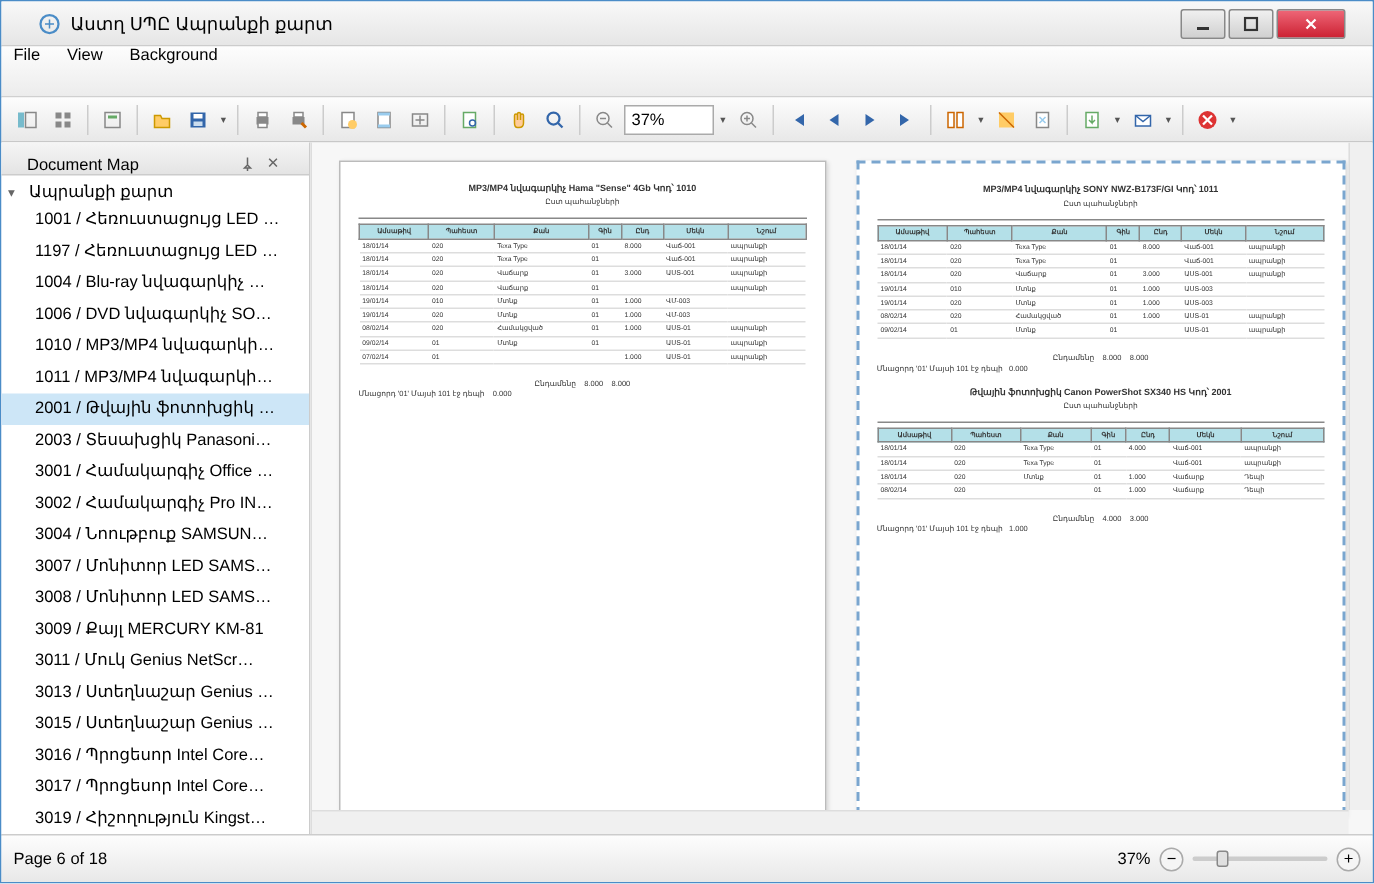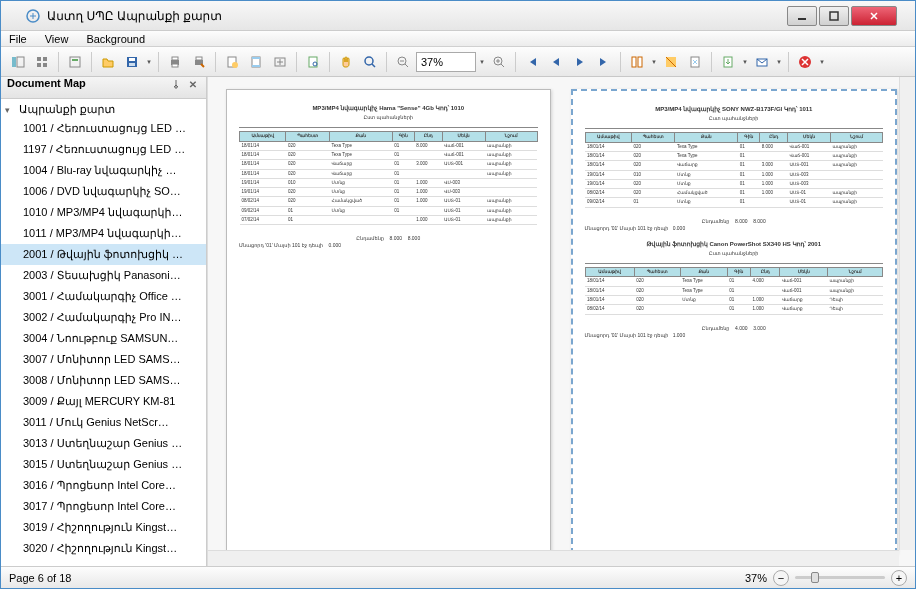--- a/index.html
+++ b/index.html
@@ -6,48 +6,48 @@
 body{background:#fff;overflow:hidden}
 .window{width:916px;height:589px;border:1px solid #4a8cc7;background:#fff;display:flex;flex-direction:column;position:relative}
 .titlebar{height:30px;background:linear-gradient(#f8f8f8,#e6e6e6);display:flex;align-items:center;padding:0 18px;border-bottom:1px solid #ccc}
 .titlebar-icon{width:16px;height:16px;margin:0 6px;display:inline-flex;align-items:center;justify-content:center}
 .titlebar-text{font-size:12px;flex:1}
 .win-btns{display:flex;gap:0}
 .win-btn{width:30px;height:20px;border:1px solid #888;border-radius:2px;margin-left:2px;display:flex;align-items:center;justify-content:center;font-size:10px;cursor:pointer}
 .win-min{background:linear-gradient(#f0f0f0,#d0d0d0)}
 .win-max{background:linear-gradient(#f0f0f0,#d0d0d0)}
 .win-close{background:linear-gradient(#e67,#c23);color:#fff;width:46px}
-.menubar{height:16px;background:linear-gradient(#fdfdfd,#ececec);display:flex;align-items:center;padding:0 8px;border-bottom:1px solid #d0d0d0;gap:18px;font-size:11px}
+.menubar{height:34px;background:linear-gradient(#fdfdfd,#ececec);display:flex;align-items:flex-start;padding:0 8px;border-bottom:1px solid #d0d0d0;gap:18px;font-size:11px}
 .menubar span{cursor:pointer}
 .toolbar{height:30px;background:linear-gradient(#fdfdfd,#e8e8e8);border-bottom:1px solid #c8c8c8;display:flex;align-items:center;padding:0 6px;gap:2px}
 .tbtn{width:22px;height:22px;display:flex;align-items:center;justify-content:center;border-radius:2px;cursor:pointer}
 .tsep{width:1px;height:20px;background:#ccc;margin:0 3px}
 .zoom-box{width:60px;height:20px;border:1px solid #aaa;font-size:11px;padding:0 4px;background:#fff}
 .content{flex:1;display:flex;min-height:0}
 .docmap{width:206px;border-right:1px solid #ccc;display:flex;flex-direction:column;background:#fff}
-.docmap-header{height:22px;background:linear-gradient(#f5f5f5,#e4e4e4);border-bottom:1px solid #ccc;display:flex;align-items:flex-start;padding:0 6px;font-size:11px;font-weight:bold}
+.docmap-header{height:22px;background:linear-gradient(#f5f5f5,#e4e4e4);border-bottom:1px solid #ccc;display:flex;align-items:flex-end;padding:0 17px;font-size:11px;font-weight:normal}
 .docmap-header .spacer{flex:1}
 .pin,.closex{width:14px;height:14px;cursor:pointer;display:flex;align-items:center;justify-content:center;font-size:10px;color:#666;margin-left:3px}
 .tree{flex:1;overflow:auto;font-size:11px;padding:2px 0}
 .tree-root{padding:2px 4px;display:flex;align-items:center;gap:4px}
 .tree-arrow{width:10px;font-size:9px;color:#666}
 .tree-item{padding:2px 4px 2px 22px;white-space:nowrap;overflow:hidden;text-overflow:ellipsis;cursor:pointer;line-height:17px}
 .tree-item.selected{background:#cde6f7}
 .preview{flex:1;background:#f7f7f7;position:relative;overflow:hidden;display:flex;gap:20px;padding:12px 18px;border-left:1px solid #ddd}
 .page{background:#fff;border:1px solid #bbb;box-shadow:1px 1px 3px rgba(0,0,0,.15);flex:1;padding:14px 12px;font-size:5px;line-height:1.4;color:#333;overflow:hidden}
 .page.focused{border:2px dashed #7aa6cf}
 .report-title{text-align:center;font-size:6px;font-weight:bold;margin-bottom:2px}
 .report-sub{text-align:center;font-size:5px;margin-bottom:6px}
 .thline{border-top:1px solid #888;margin:3px 0}
 .tbl{width:100%;border-collapse:collapse;margin-bottom:10px}
 .tbl th{background:#b4e0e8;font-size:4.5px;padding:1px;border:0.5px solid #888}
 .tbl td{font-size:4.5px;padding:1px 2px;border-bottom:0.5px solid #ddd}
 .scrollbar-v{position:absolute;right:0;top:0;bottom:16px;width:16px;background:#f0f0f0;border-left:1px solid #ddd}
 .scrollbar-h{position:absolute;left:0;right:16px;bottom:0;height:16px;background:#f0f0f0;border-top:1px solid #ddd}
-.statusbar{height:22px;background:linear-gradient(#fdfdfd,#e8e8e8);border-top:1px solid #ccc;display:flex;align-items:center;padding:0 8px;font-size:11px}
+.statusbar{height:32px;background:linear-gradient(#fdfdfd,#e8e8e8);border-top:1px solid #ccc;display:flex;align-items:center;padding:0 8px;font-size:11px}
 .statusbar .spacer{flex:1}
 .zoom-slider{display:flex;align-items:center;gap:6px}
 .slider-track{width:90px;height:3px;background:#ccc;position:relative;border-radius:2px}
 .slider-thumb{position:absolute;left:16px;top:-4px;width:8px;height:11px;background:#e0e0e0;border:1px solid #888;border-radius:2px}
 .zbtn{width:16px;height:16px;border:1px solid #aaa;border-radius:8px;display:flex;align-items:center;justify-content:center;font-size:11px;cursor:pointer;background:#f5f5f5}
 svg{display:block}
 .dd{width:8px;display:inline-flex;align-items:center;justify-content:center;font-size:7px;color:#555}
 </style>
 </head>
 <body>

